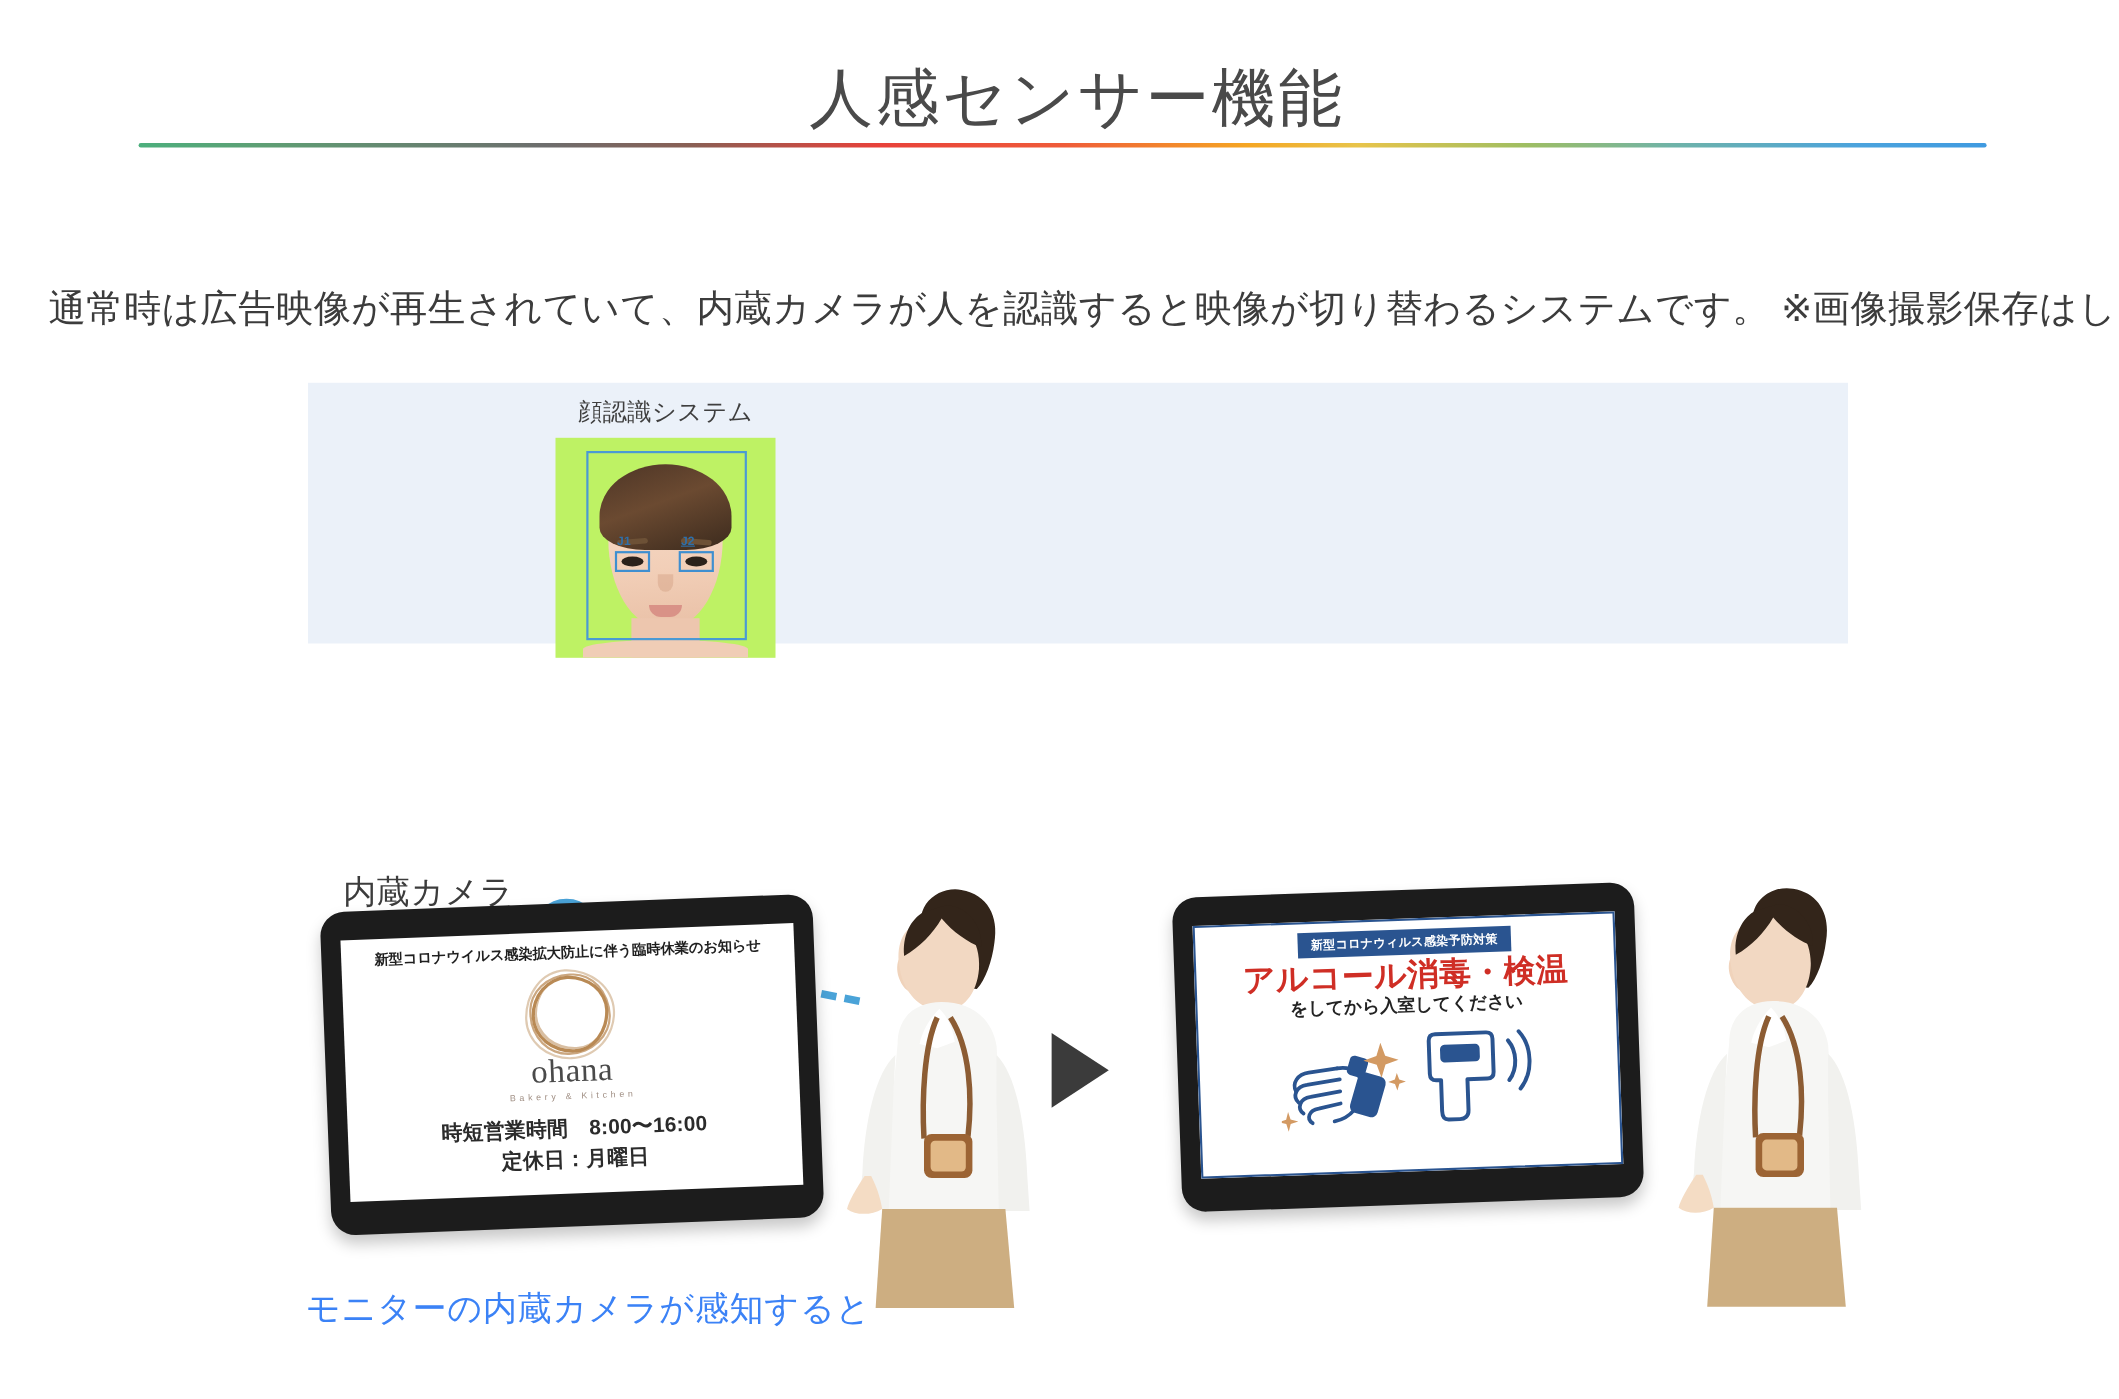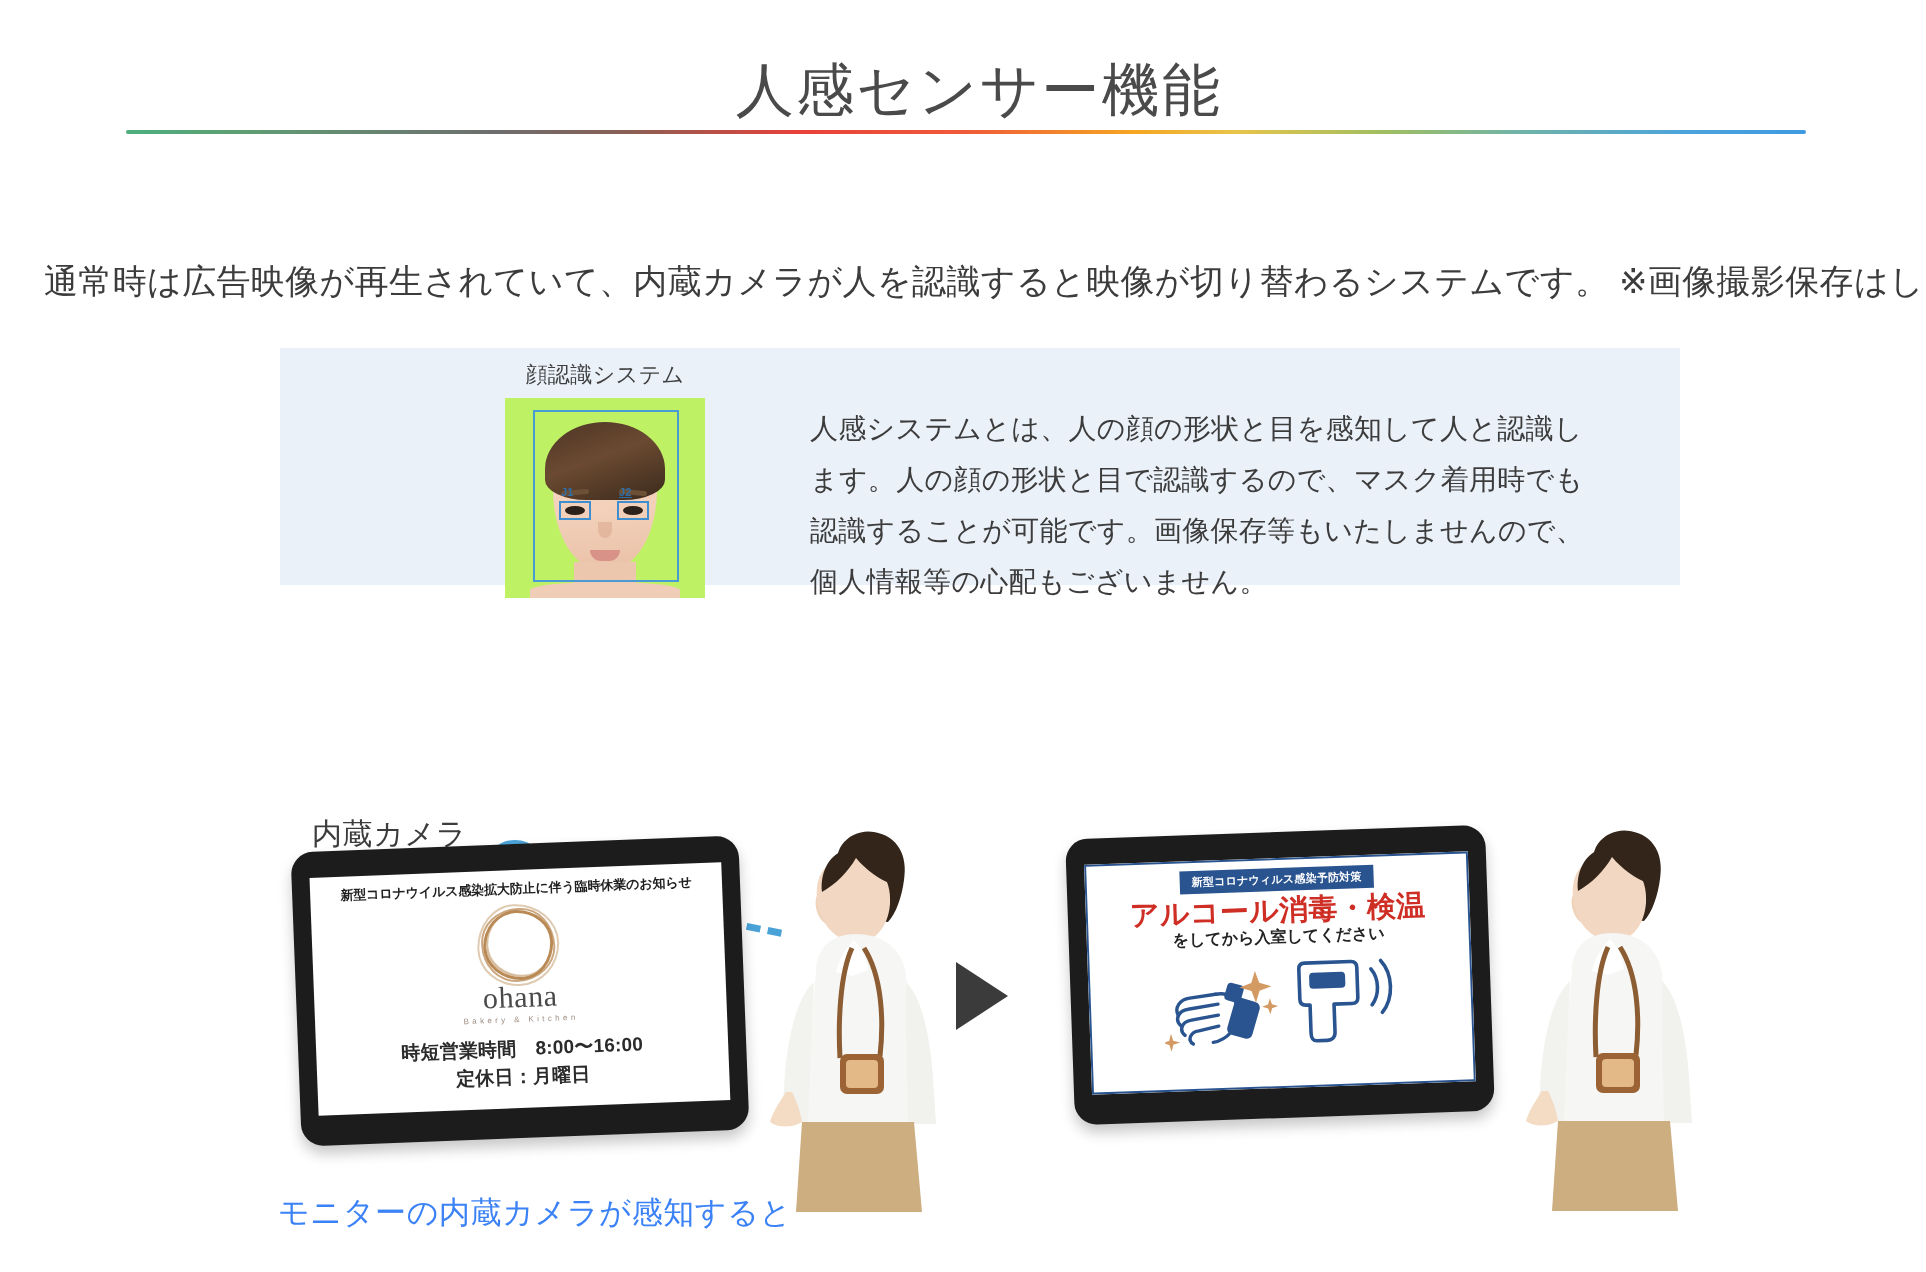--- a/index.html
+++ b/index.html
@@ -216,21 +216,21 @@
     width: 800px;
     font-size: 28px;
     line-height: 1.82;
     color: #3c3c3c;
     letter-spacing: 0.01em;
   }
 
   
   #diagram {
     position: absolute;
-    top: 794px;
+    top: 771px;
     left: 0;
     width: 1926px;
     height: 472px;
   }
 
   
   #camera-callout-label {
     position: absolute;
     left: 312px;
     top: 20px;
@@ -435,21 +435,20 @@
       <div class="face-mouth"></div>
 
       <div class="detect-face-box"></div>
       <div class="detect-eye-box j1"></div>
       <div class="detect-eye-box j2"></div>
       <div class="detect-label j1">J1</div>
       <div class="detect-label j2">J2</div>
     </div>
   </div>
 
-  <p id="info-body">人感システムとは、人の顔の形状と目を感知して人と認識します。人の顔の形状と目で認識するので、マスク着用時でも認識することが可能です。画像保存等もいたしませんので、個人情報等の心配もございません。</p>
 </section>
 
 <section id="diagram">
 
   <div id="camera-callout-label">内蔵カメラ</div>
   <div id="camera-callout-line"></div>
   <div id="camera-circle"></div>
   <div id="sight-line"></div>
 
   <div class="monitor" id="monitor-left">

